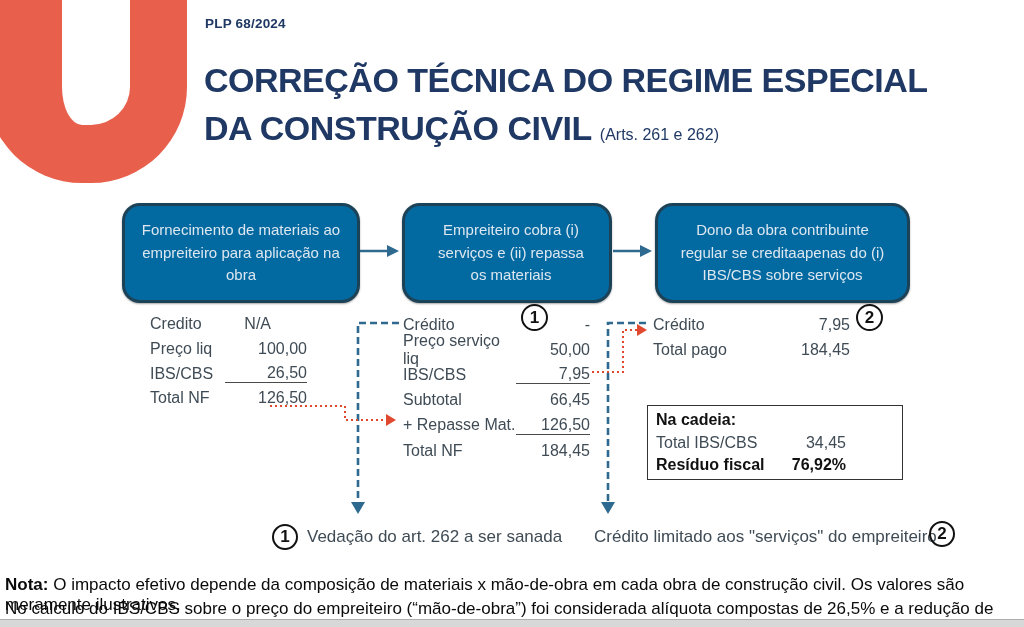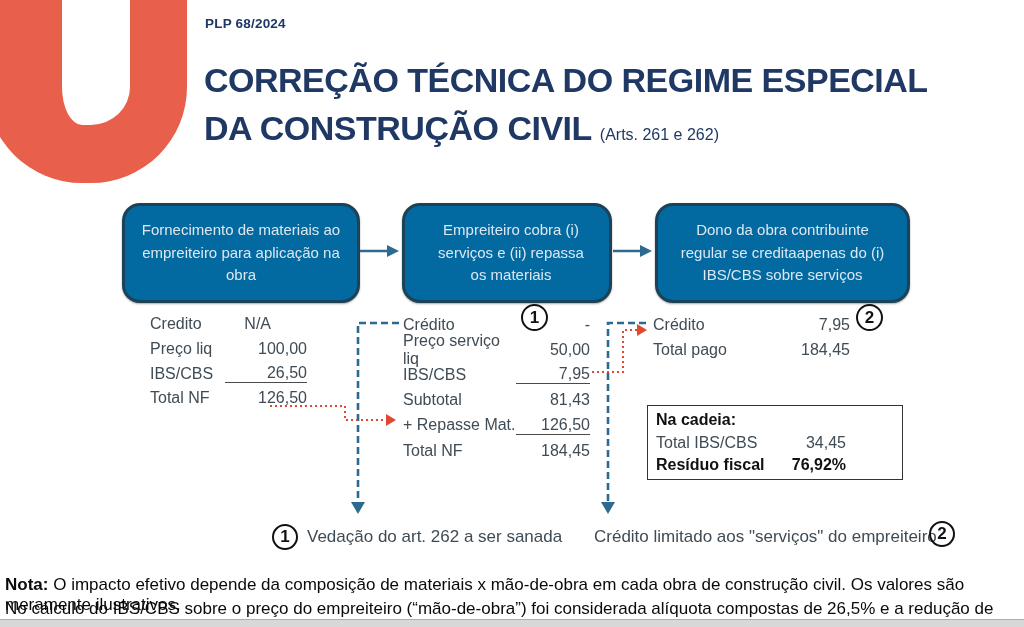--- a/index.html
+++ b/index.html
@@ -165,21 +165,21 @@
     <div class="row">
         <span>Preço serviço liq</span>
         <span class="val">50,00</span>
       </div>
     <div class="row">
         <span>IBS/CBS</span>
         <span class="val sum">7,95</span>
       </div>
     <div class="row">
         <span>Subtotal</span>
-        <span class="val">81,43</span>
+        <span class="val">66,45</span>
       </div>
     <div class="row">
         <span>+ Repasse Mat.</span>
         <span class="val sum">126,50</span>
       </div>
     <div class="row">
         <span>Total NF</span>
         <span class="val">184,45</span>
       </div>
   </div>

